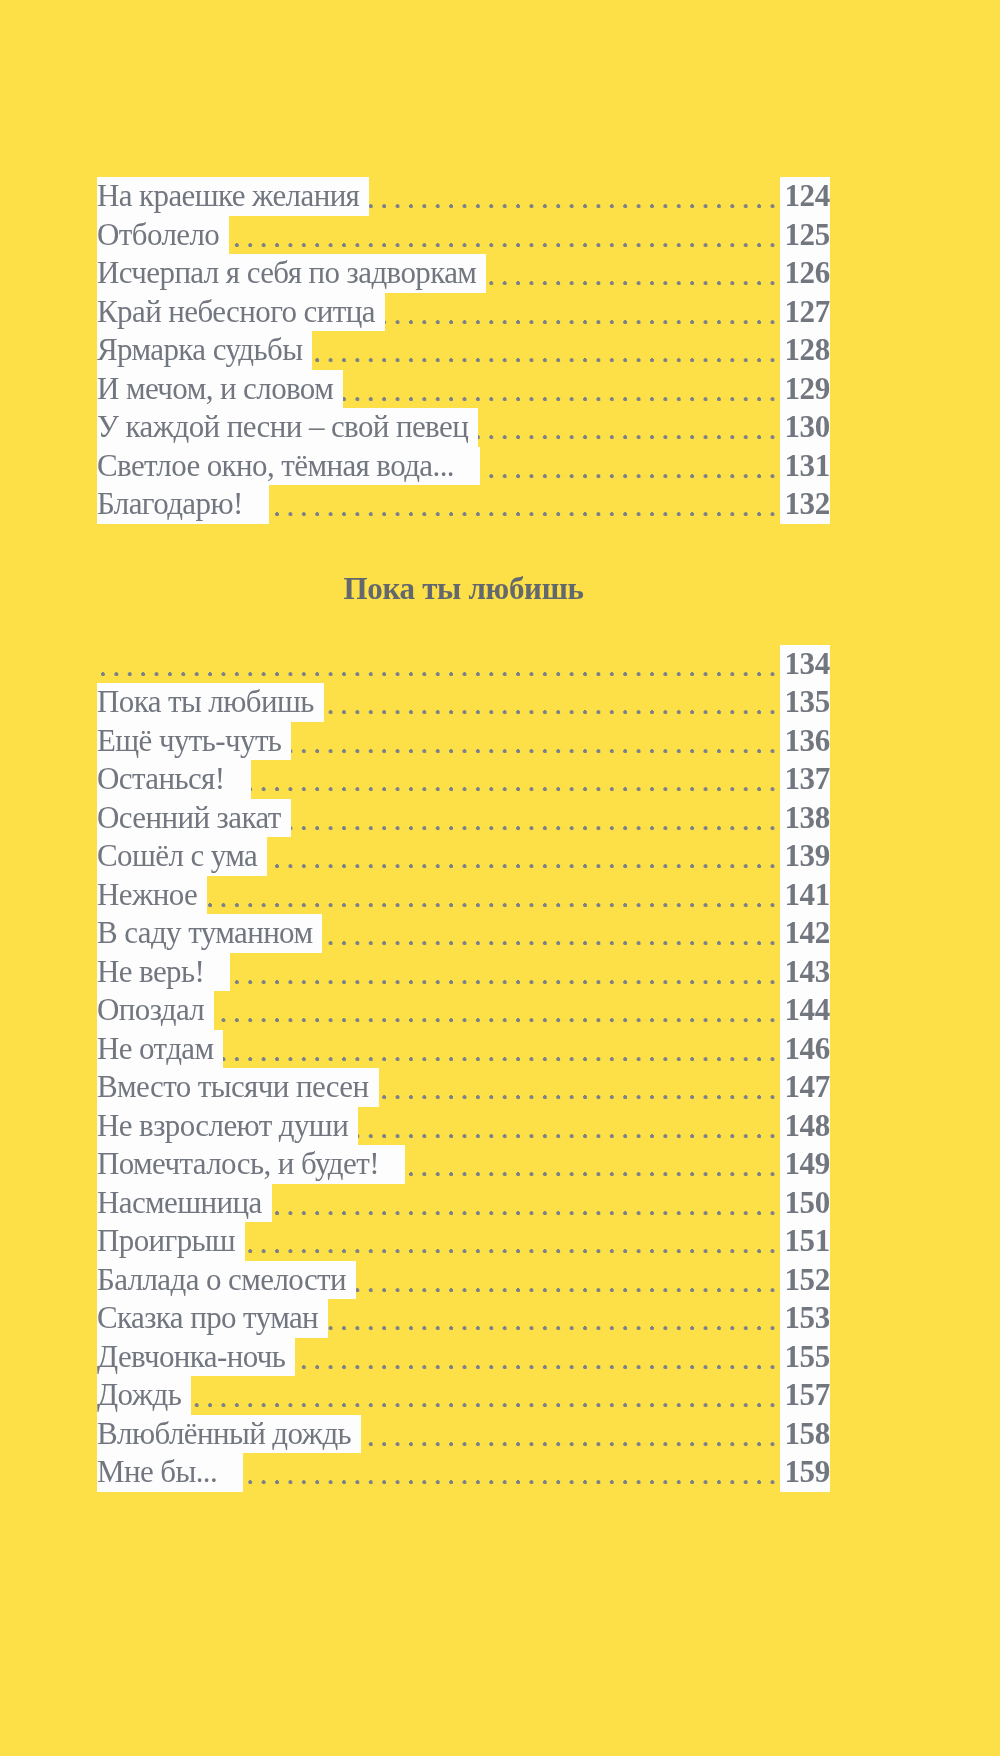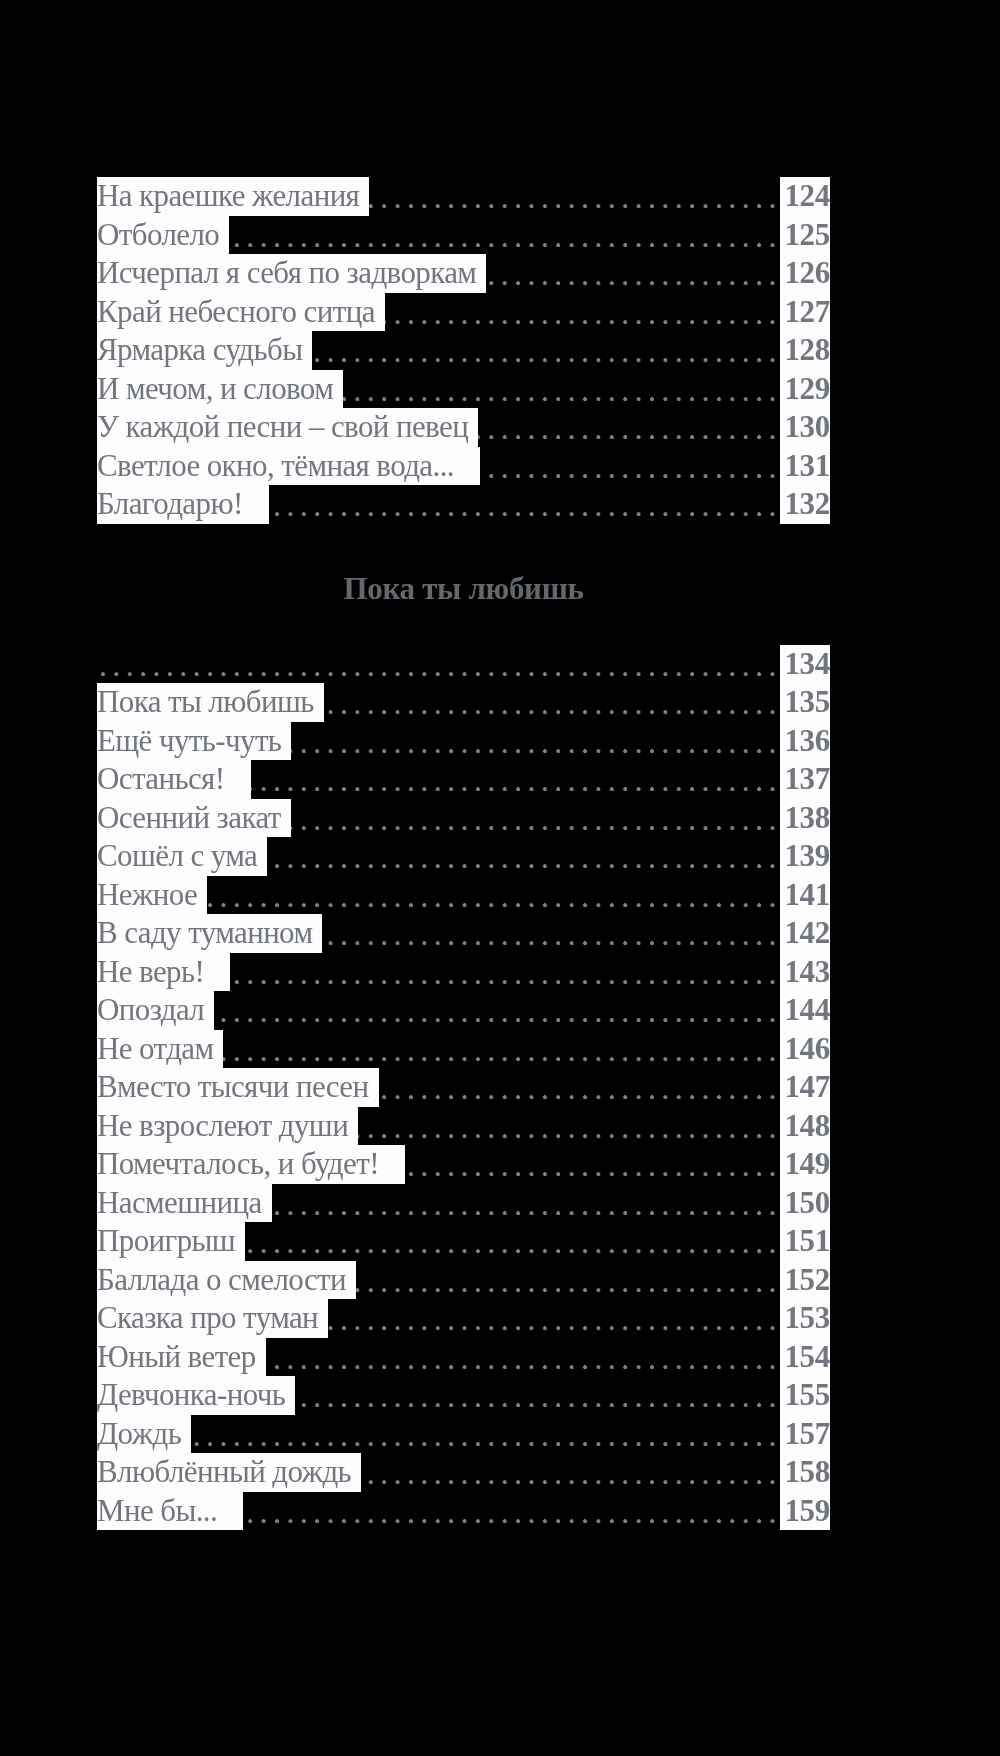--- a/index.html
+++ b/index.html
@@ -10,21 +10,21 @@
     width: 1000px;
     height: 1756px;
     position: relative;
     background: #fdfdfe;
     overflow: hidden;
     font-family: "Liberation Serif", "DejaVu Serif", serif;
   }
   .page {
     position: absolute;
     inset: 0;
-    background: #000000;
+    background: #fde047;
   }
   .toc {
     position: absolute;
     left: 97px;
     top: 177px;
     width: 733px;
   }
   .section-heading {
     text-align: center;
     font-weight: bold;
@@ -210,25 +210,20 @@
     <span class="toc-title">Баллада о смелости</span>
     <span class="toc-num">152</span>
   </div>
       <div class="toc-row">
     <span class="leader"></span>
     <span class="toc-title">Сказка про туман</span>
     <span class="toc-num">153</span>
   </div>
       <div class="toc-row">
     <span class="leader"></span>
-    <span class="toc-title">Юный ветер</span>
-    <span class="toc-num">154</span>
-  </div>
-      <div class="toc-row">
-    <span class="leader"></span>
     <span class="toc-title">Девчонка-ночь</span>
     <span class="toc-num">155</span>
   </div>
       <div class="toc-row">
     <span class="leader"></span>
     <span class="toc-title">Дождь</span>
     <span class="toc-num">157</span>
   </div>
       <div class="toc-row">
     <span class="leader"></span>

